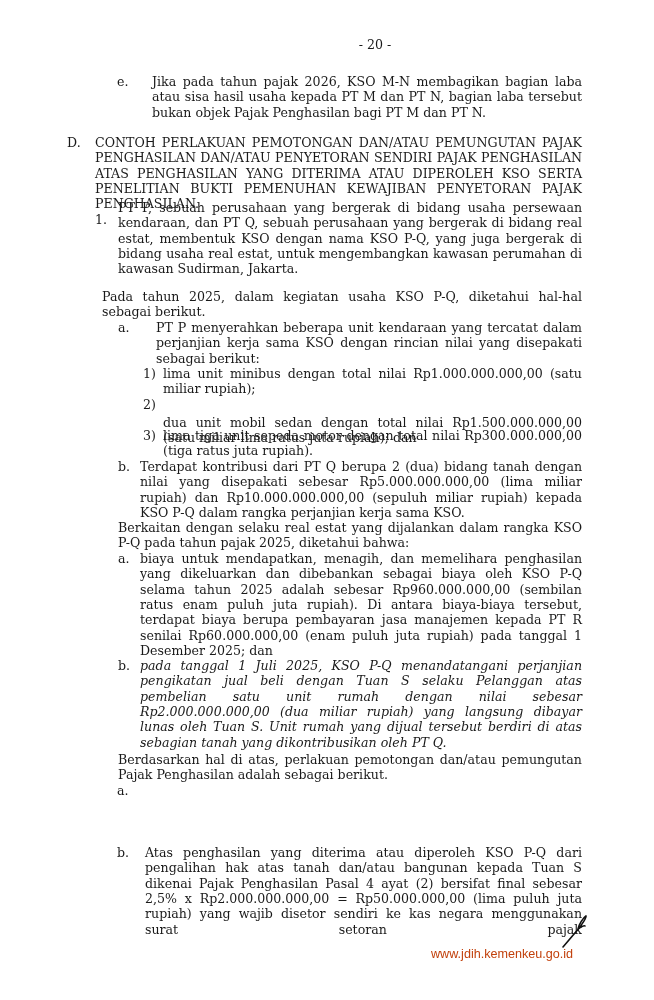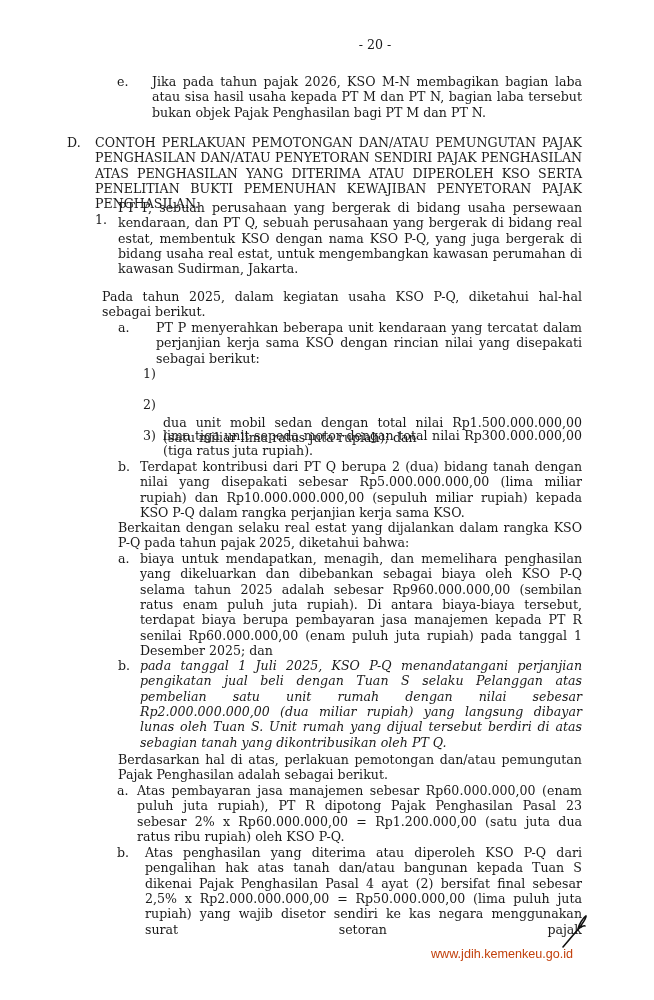--- a/index.html
+++ b/index.html
@@ -36,20 +36,21 @@
   <div class="blk caps" style="left:95px; top:135px;">CONTOH PERLAKUAN PEMOTONGAN DAN/ATAU PEMUNGUTAN PAJAK PENGHASILAN DAN/ATAU PENYETORAN SENDIRI PAJAK PENGHASILAN ATAS PENGHASILAN YANG DITERIMA ATAU DIPEROLEH KSO SERTA PENELITIAN BUKTI PEMENUHAN KEWAJIBAN PENYETORAN PAJAK PENGHASILAN.</div>
 
   <span class="lbl" style="left:95px; top:212px;">1.</span>
   <div class="blk" style="left:118px; top:200px;">PT P, sebuah perusahaan yang bergerak di bidang usaha persewaan kendaraan, dan PT Q, sebuah perusahaan yang bergerak di bidang real estat, membentuk KSO dengan nama KSO P-Q, yang juga bergerak di bidang usaha real estat, untuk mengembangkan kawasan perumahan di kawasan Sudirman, Jakarta.</div>
   <div class="blk" style="left:102px; top:289px;">Pada tahun 2025, dalam kegiatan usaha KSO P-Q, diketahui hal-hal sebagai berikut.</div>
 
   <span class="lbl" style="left:118px; top:320px;">a.</span>
   <div class="blk" style="left:156px; top:320px;">PT P menyerahkan beberapa unit kendaraan yang tercatat dalam perjanjian kerja sama KSO dengan rincian nilai yang disepakati sebagai berikut:</div>
 
   <span class="lbl" style="left:143px; top:366px;">1)</span>
+  <div class="blk" style="left:163px; top:366px;">lima unit minibus dengan total nilai Rp1.000.000.000,00 (satu miliar rupiah);</div>
 
   <span class="lbl" style="left:143px; top:397px;">2)</span>
   <div class="blk" style="left:163px; top:415px;">dua unit mobil sedan dengan total nilai Rp1.500.000.000,00 (satu miliar lima ratus juta rupiah); dan</div>
 
   <span class="lbl" style="left:143px; top:428px;">3)</span>
   <div class="blk" style="left:163px; top:428px;">lima tiga unit sepeda motor dengan total nilai Rp300.000.000,00 (tiga ratus juta rupiah).</div>
 
   <span class="lbl" style="left:118px; top:459px;">b.</span>
   <div class="blk" style="left:140px; top:459px;">Terdapat kontribusi dari PT Q berupa 2 (dua) bidang tanah dengan nilai yang disepakati sebesar Rp5.000.000.000,00 (lima miliar rupiah) dan Rp10.000.000.000,00 (sepuluh miliar rupiah) kepada KSO P-Q dalam rangka perjanjian kerja sama KSO.</div>
 
@@ -57,21 +58,20 @@
 
   <span class="lbl" style="left:118px; top:551px;">a.</span>
   <div class="blk" style="left:140px; top:551px;">biaya untuk mendapatkan, menagih, dan memelihara penghasilan yang dikeluarkan dan dibebankan sebagai biaya oleh KSO P-Q selama tahun 2025 adalah sebesar Rp960.000.000,00 (sembilan ratus enam puluh juta rupiah). Di antara biaya-biaya tersebut, terdapat biaya berupa pembayaran jasa manajemen kepada PT R senilai Rp60.000.000,00 (enam puluh juta rupiah) pada tanggal 1 Desember 2025; dan</div>
 
   <span class="lbl" style="left:118px; top:658px;">b.</span>
   <div class="blk" style="left:140px; top:658px;font-style:italic;">pada tanggal 1 Juli 2025, KSO P-Q menandatangani perjanjian pengikatan jual beli dengan Tuan S selaku Pelanggan atas pembelian satu unit rumah dengan nilai sebesar Rp2.000.000.000,00 (dua miliar rupiah) yang langsung dibayar lunas oleh Tuan S. Unit rumah yang dijual tersebut berdiri di atas sebagian tanah yang dikontribusikan oleh PT Q.</div>
 
   <div class="blk" style="left:118px; top:752px;">Berdasarkan hal di atas, perlakuan pemotongan dan/atau pemungutan Pajak Penghasilan adalah sebagai berikut.</div>
 
   <span class="lbl" style="left:117px; top:783px;">a.</span>
-  <div class="blk" style="left:137px; top:783px;">Atas pembayaran jasa manajemen sebesar Rp60.000.000,00 (enam puluh juta rupiah), PT R dipotong Pajak Penghasilan Pasal 23 sebesar 2% x Rp60.000.000,00 = Rp1.200.000,00 (satu juta dua ratus ribu rupiah) oleh KSO P-Q.</div>
 
   <span class="lbl" style="left:117px; top:845px;">b.</span>
   <div class="blk last-just" style="left:119px; top:845px;margin-left:26px;">Atas penghasilan yang diterima atau diperoleh KSO P-Q dari pengalihan hak atas tanah dan/atau bangunan kepada Tuan S dikenai Pajak Penghasilan Pasal 4 ayat (2) bersifat final sebesar 2,5% x Rp2.000.000.000,00 = Rp50.000.000,00 (lima puluh juta rupiah) yang wajib disetor sendiri ke kas negara menggunakan surat setoran pajak</div>
 
   <svg class="sig" viewBox="0 0 30 34">
     <path d="M3 32 L20 12 C24 6 27 2 26 1 C23 3 19 9 18 14 C21 12 24 10 25 11" fill="none" stroke="#111" stroke-width="1.6" stroke-linecap="round"></path>
   </svg>
 
   <div class="url" style="color: #c2410c;">www.jdih.kemenkeu.go.id</div>
 </div>

